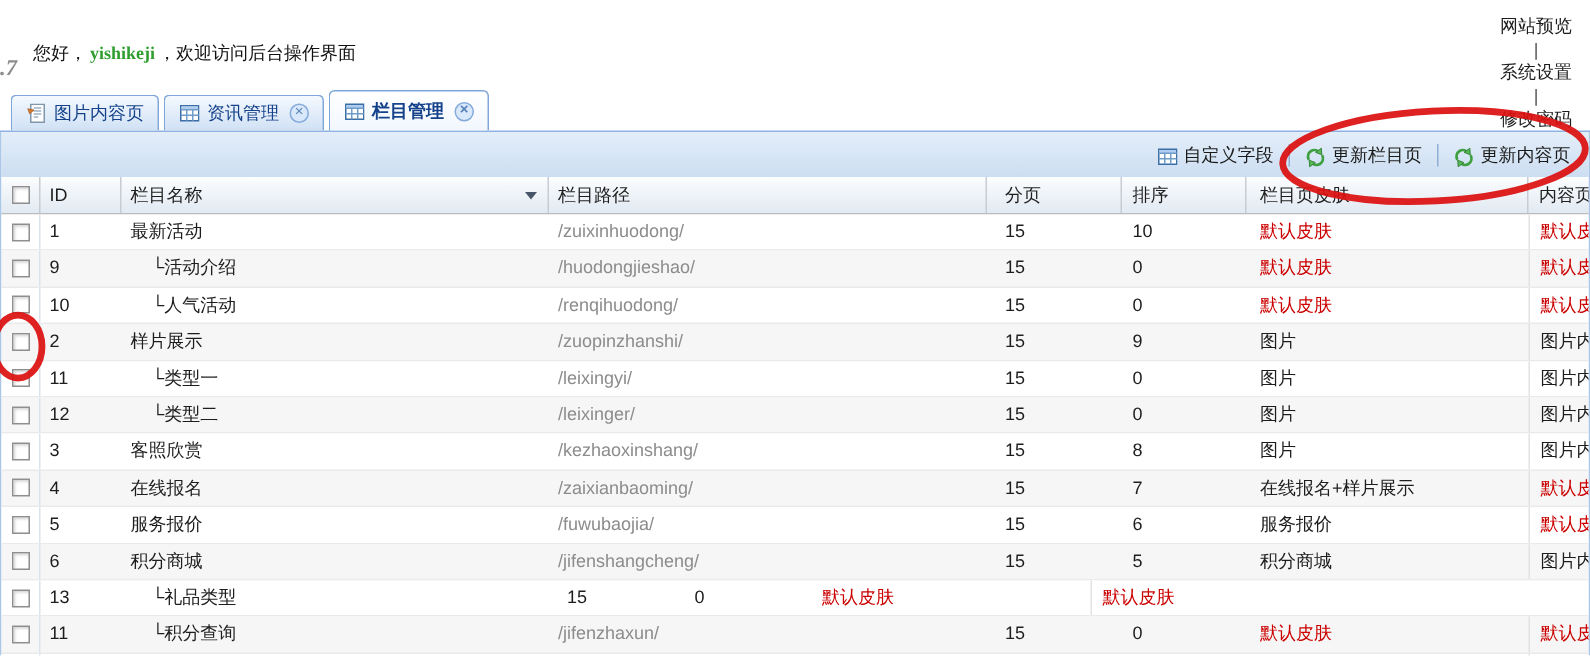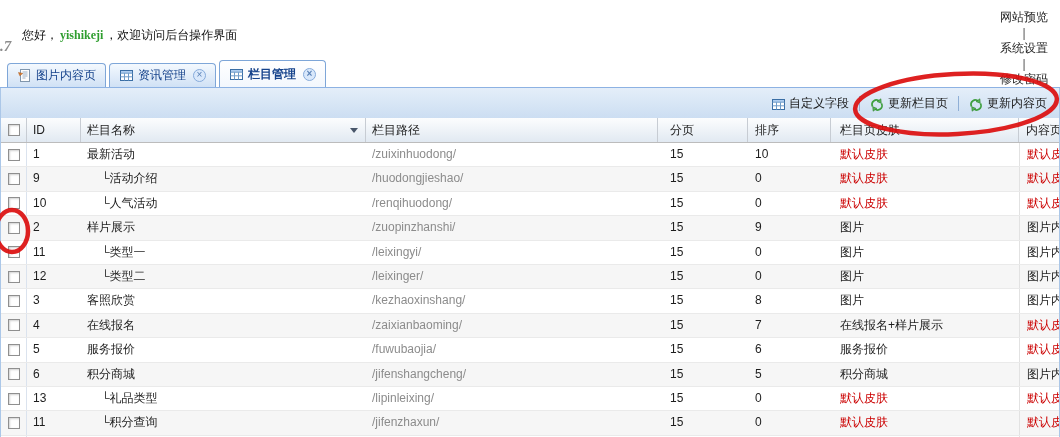--- a/index.html
+++ b/index.html
@@ -305,21 +305,20 @@
     <div class="cell c-skin">积分商城</div>
     <div class="cell c-cskin">图片内容页</div>
   </div>
 
   <div class="row">
     <div class="cell c-check">
       <div class="checkbox"></div>
     </div>
     <div class="cell c-id">13</div>
     <div class="cell c-name child">└礼品类型</div>
-    <div class="cell c-path">/lipinleixing/</div>
     <div class="cell c-pages">15</div>
     <div class="cell c-order">0</div>
     <div class="cell c-skin red">默认皮肤</div>
     <div class="cell c-cskin red">默认皮肤</div>
   </div>
 
   <div class="row alt">
     <div class="cell c-check">
       <div class="checkbox"></div>
     </div>

